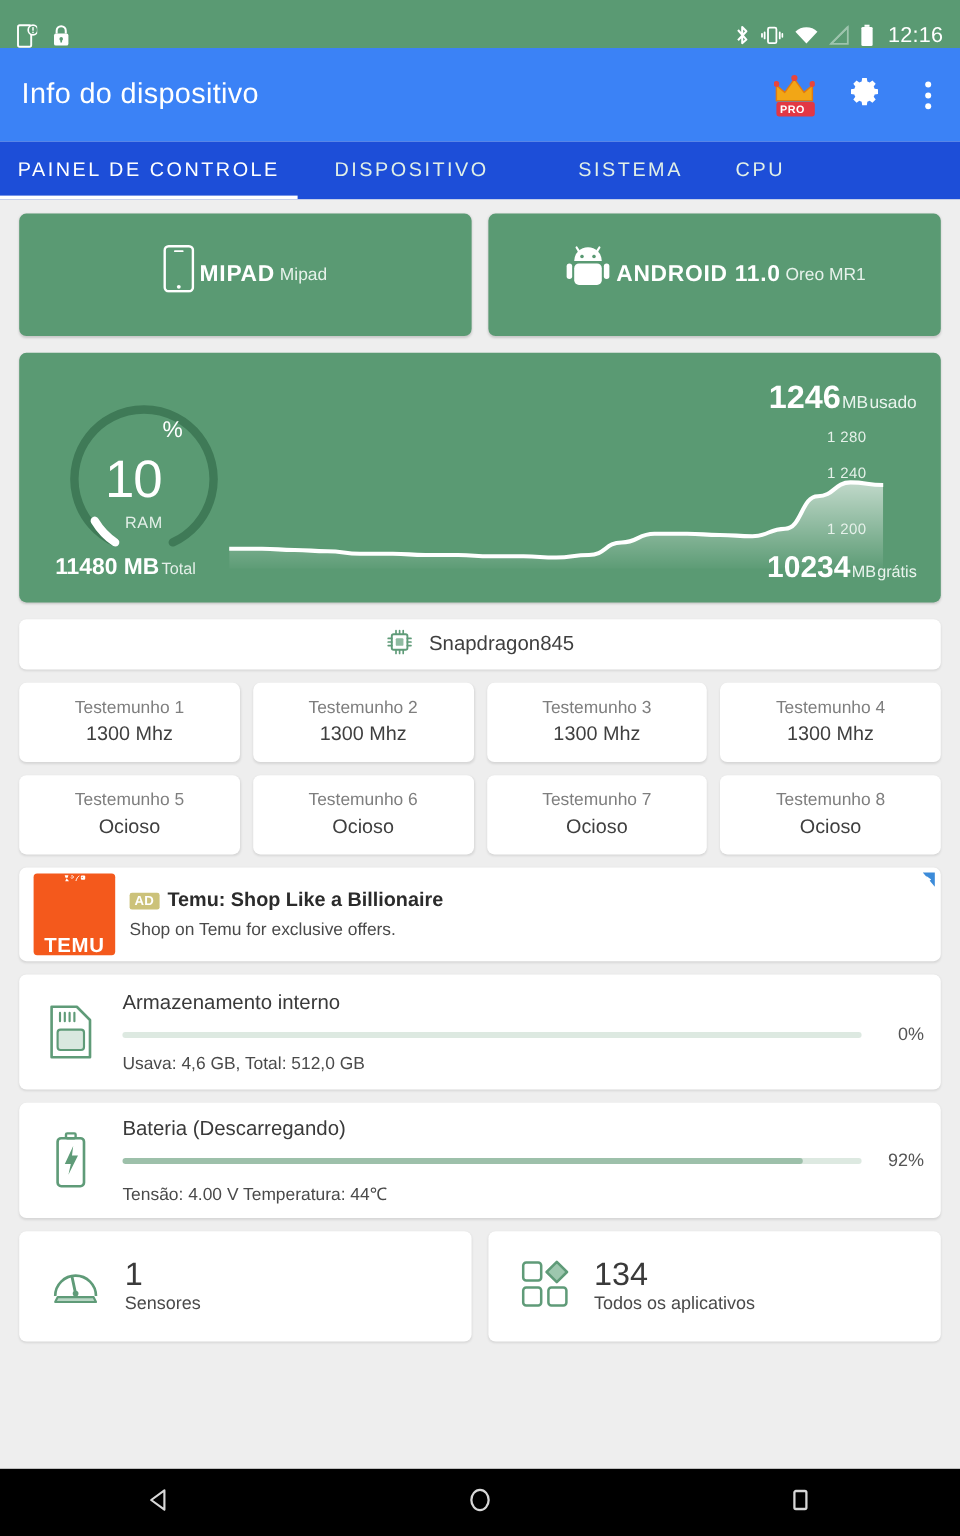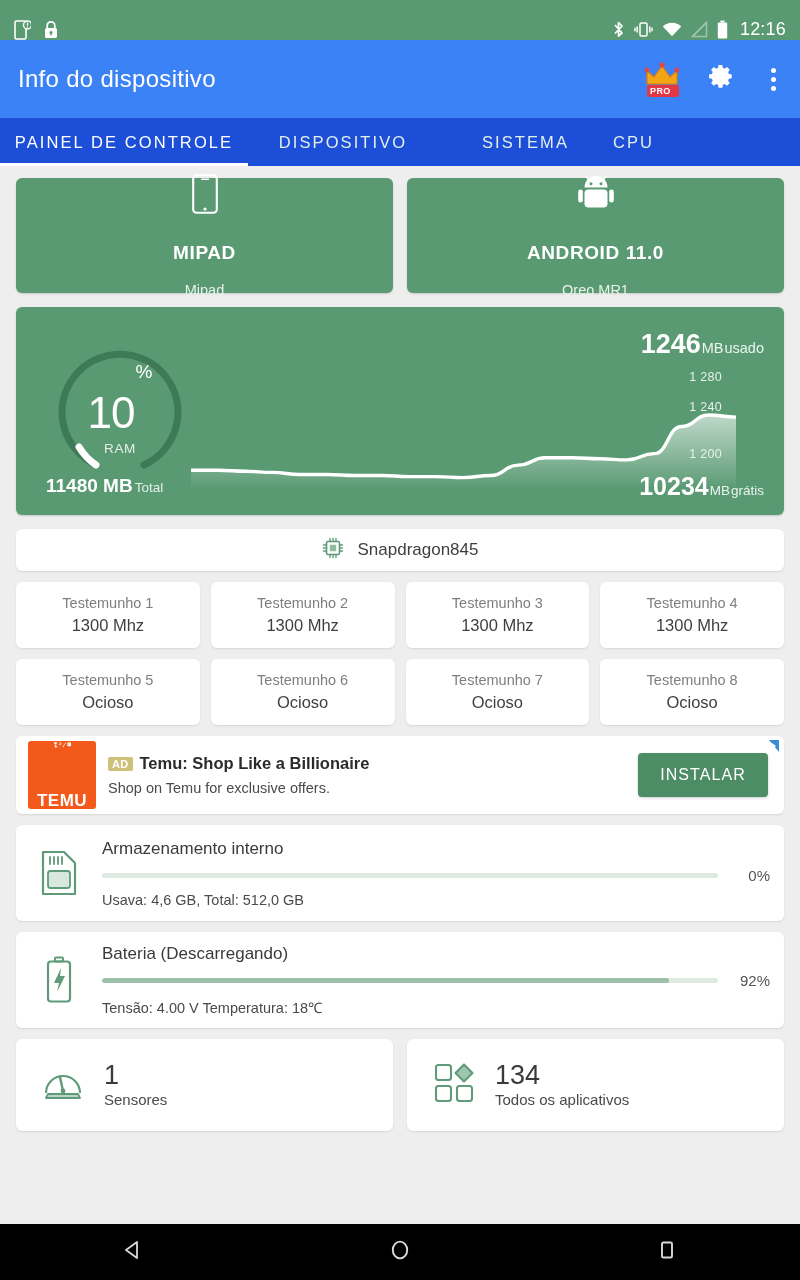--- a/index.html
+++ b/index.html
@@ -58,22 +58,22 @@
 
   
   .content { flex: 1; background: #eeeeee; padding: 12px 16px 0 16px; overflow: hidden; }
 
   .row2 { display: flex; gap: 14px; }
   .gcard {
     background: #5a9a73; border-radius: 6px; color: #fff;
     box-shadow: 0 1px 2px rgba(0,0,0,.16);
   }
   .devcard {
-    flex: 1; height: 115px; display: flex; flex-direction: column;
-    align-items: center; justify-content: center; gap: 18px;
+    flex: 1; height: 102px; display: flex; flex-direction: row;
+    align-items: center; justify-content: center; gap: 4px;
   }
   .devcard .dc-ico { margin-bottom: 6px; }
   .devcard .dc-title { font-size: 19px; font-weight: bold; letter-spacing: .6px; }
   .devcard .dc-sub { font-size: 14.5px; color: #e7f2eb; }
 
   
   .ramcard { margin-top: 14px; height: 208px; position: relative; padding: 12px 16px; }
   .gauge { position: absolute; left: 40px; top: 42px; width: 128px; height: 128px; }
   .gauge-pct {
     position: absolute; left: 0; top: 0; width: 128px; height: 128px;
@@ -384,21 +384,20 @@
         </svg>
         <span class="ad-logo-text">TEMU</span>
       </div>
       <div class="ad-body">
         <div class="ad-line1">
           <span class="ad-tag">AD</span>
           <span class="ad-title">Temu: Shop Like a Billionaire</span>
         </div>
         <div class="ad-sub">Shop on Temu for exclusive offers.</div>
       </div>
-      <button class="ad-btn">INSTALAR</button>
       <span class="ad-choice">
         <svg width="16" height="16" viewBox="0 0 16 16">
             <path d="M3 2h10v12z" fill="#3c8bd9"></path>
             <path d="M6 5l4 3-4 3z" fill="#fff"></path>
           </svg>
       </span>
     </div>
 
     <div class="wcard meter">
       <div class="meter-ico">
@@ -429,21 +428,21 @@
           </svg>
       </div>
       <div class="meter-main">
         <div class="meter-title">Bateria (Descarregando)</div>
         <div class="meter-barrow">
           <div class="bar-track">
             <div class="bar-fill" id="battery-fill" style="width: 92%;"></div>
           </div>
           <span class="meter-pct">92%</span>
         </div>
-        <div class="meter-sub">Tensão: 4.00 V  Temperatura: 18℃</div>
+        <div class="meter-sub">Tensão: 4.00 V  Temperatura: 44℃</div>
       </div>
     </div>
 
     <div class="statrow">
       <div class="wcard statcard">
         <span>
           <svg width="46" height="46" viewBox="0 0 46 46">
               <path d="M6 33a17 17 0 1 1 34 0" fill="none" stroke="#5f9b78" stroke-width="2.2"></path>
               <path d="M8 34h30l2 4H6z" fill="#b9d6c5" stroke="#5f9b78" stroke-width="1.8" stroke-linejoin="round"></path>
               <path d="M23 31 20 17" stroke="#5f9b78" stroke-width="2.4" stroke-linecap="round"></path>

